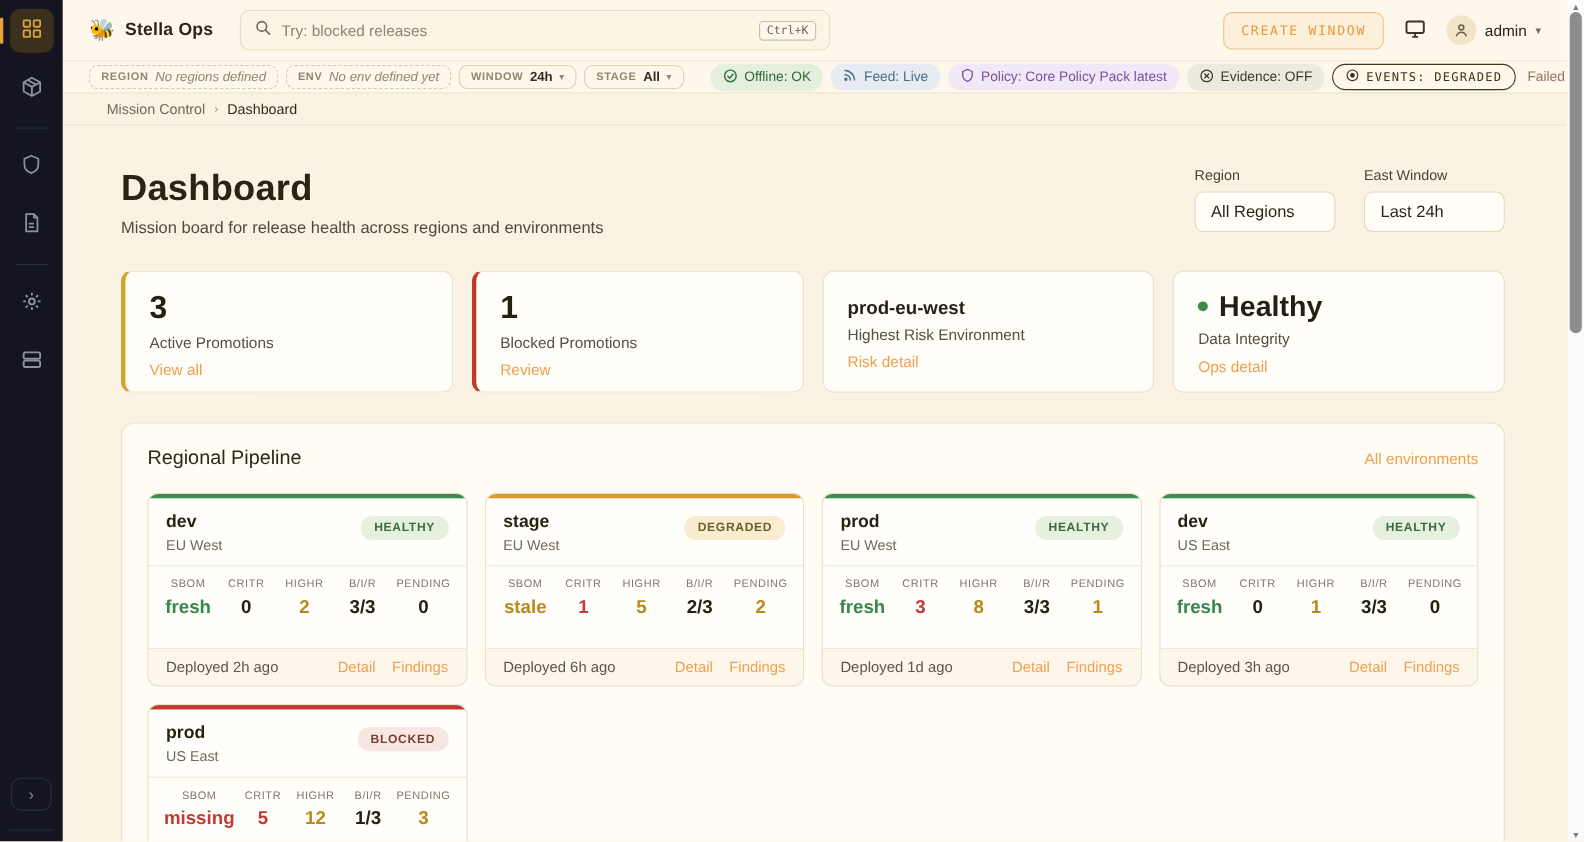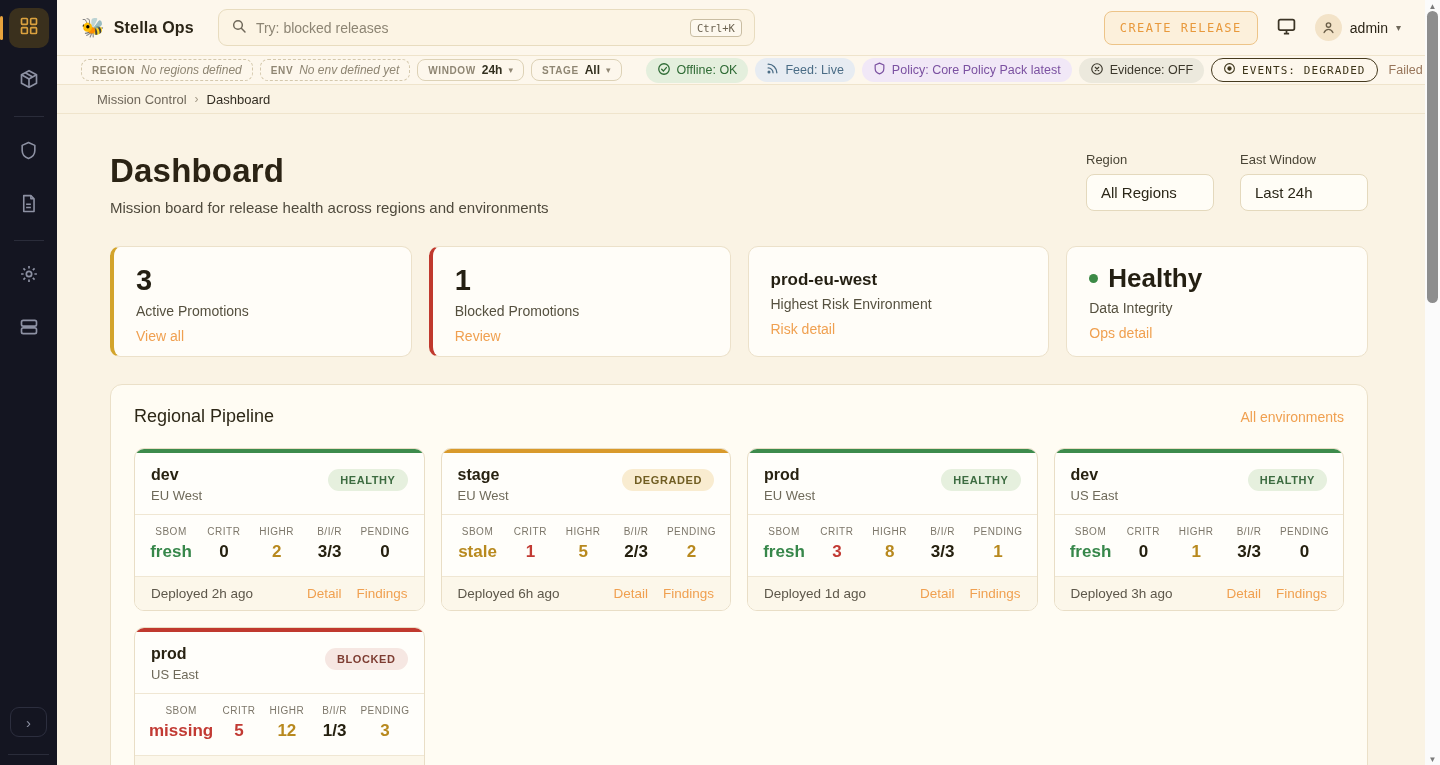--- a/index.html
+++ b/index.html
@@ -122,21 +122,21 @@
   .pcard--green .pcard-top { background: #3d8b4c; }
   .pcard--amber .pcard-top { background: #d99a2b; }
   .pcard--red   .pcard-top { background: #c0392e; }
   .pcard-head { display: flex; justify-content: space-between; align-items: flex-start; padding: 13px 16px 11px; }
   .pcard-env { font-size: 16px; font-weight: bold; color: #282211; }
   .pcard-region { font-size: 13px; color: #6f6a5a; margin-top: 4px; }
   .badge { font-size: 11px; font-weight: bold; letter-spacing: 0.6px; padding: 5px 12px; border-radius: 999px; margin-top: 3px; }
   .badge--green { background: #e6f0de; color: #3c6b40; }
   .badge--amber { background: #f9ecd0; color: #705d22; }
   .badge--red   { background: #f6e7e2; color: #7d3c31; }
-  .pcard-stats { display: flex; justify-content: space-between; padding: 11px 14px 14px;
+  .pcard-stats { display: flex; justify-content: space-between; padding: 11px 14px 27px;
     border-top: 1px solid #f0e7d3; border-bottom: 1px solid #f0e7d3; }
   .stat { text-align: center; min-width: 44px; }
   .stat-h { font-size: 10px; letter-spacing: 0.5px; color: #7d776a; }
   .stat-v { font-size: 17px; font-weight: bold; margin-top: 5px; }
   .tone-dark  { color: #25200f; }
   .tone-green { color: #37874a; }
   .tone-amber { color: #b8891e; }
   .tone-red   { color: #c23a33; }
   .pcard-foot { display: flex; justify-content: space-between; align-items: center;
     padding: 9px 16px; background: #fcf7ea; }
@@ -229,21 +229,21 @@
         <span>
           <svg width="16" height="16" viewBox="0 0 24 24" fill="none" stroke="currentColor" stroke-width="2.2" stroke-linecap="round">
               <circle cx="10.5" cy="10.5" r="6.5"></circle>
               <path d="M15.5 15.5 21 21"></path>
             </svg>
         </span>
         <input type="text" placeholder="Try: blocked releases" style="">
         <span class="kbd">Ctrl+K</span>
       </div>
       <div class="header-actions">
-        <button class="btn-create">CREATE RELEASE</button>
+        <button class="btn-create">CREATE WINDOW</button>
         <button class="icon-btn">
           <span>
             <svg width="21" height="21" viewBox="0 0 24 24" fill="none" stroke="currentColor" stroke-width="2" stroke-linejoin="round">
                 <rect x="3" y="4" width="18" height="12" rx="2"></rect>
                 <path d="M9 20h6M12 16v4"></path>
               </svg>
           </span>
         </button>
         <div class="user">
           <span class="avatar">

